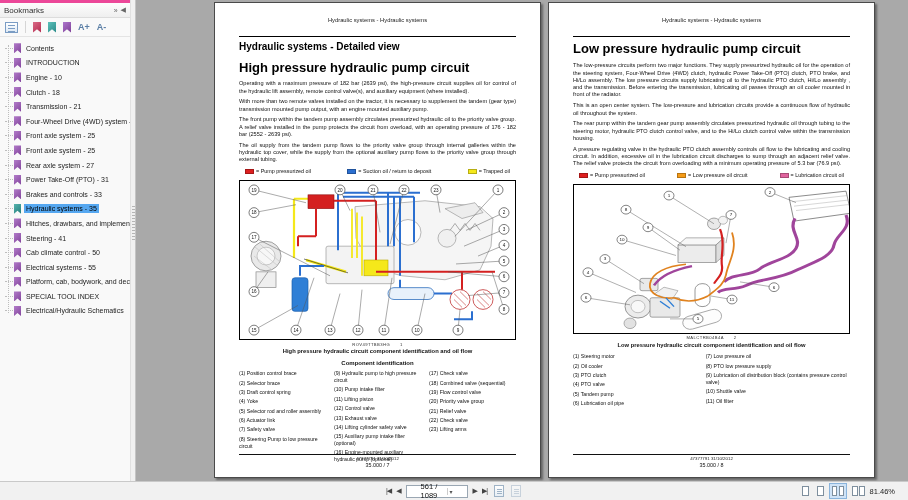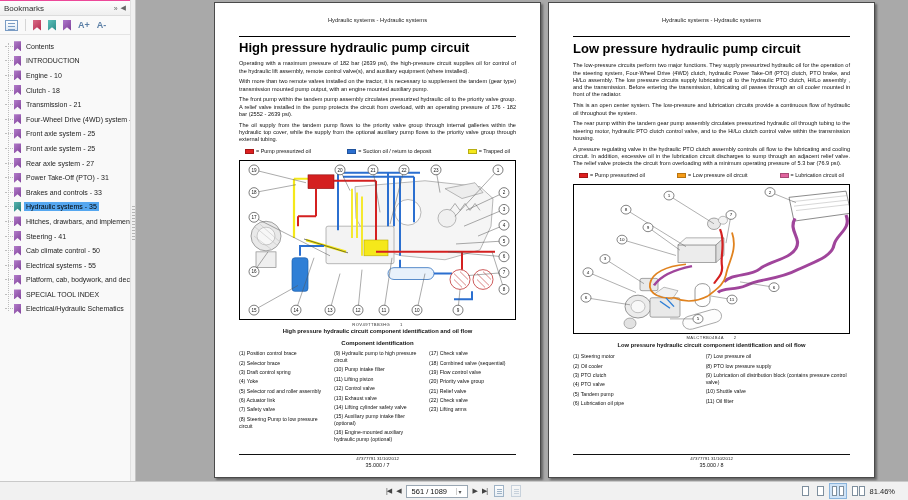--- a/index.html
+++ b/index.html
@@ -1,21 +1,21 @@
 <!DOCTYPE html>
 <html><head>
 <meta charset="utf-8">
 <style>
   * { margin:0; padding:0; box-sizing:border-box; }
   html,body { width:908px; height:500px; overflow:hidden; font-family:"Liberation Sans", sans-serif; background:#fff; }
   .app { width:908px; height:500px; display:flex; flex-direction:column; }
   .main { flex:1; display:flex; min-height:0; }
 
   
-  .sidebar { width:130px; background:#f9f9f9; display:flex; flex-direction:column; border-top:1px solid #ec4899; }
+  .sidebar { width:130px; background:#f9f9f9; display:flex; flex-direction:column; border-top:3px solid #ec4899; }
   .sb-header { height:15px; display:flex; align-items:center; padding:0 4px; font-size:8px; color:#333; background:linear-gradient(#fdfdfd,#efefef); border-bottom:1px solid #dcdcdc; }
   .sb-header .sp { flex:1; }
   .sb-hicon { font-size:7px; color:#666; margin-left:3px; cursor:pointer; }
   .sb-toolbar { height:19px; display:flex; align-items:center; gap:7px; padding:0 5px; border-bottom:1px solid #e4e4e4; }
   .opt-icon { width:13px; height:11px; border:1px solid #7a9cc4; background:linear-gradient(#fff,#dde9f5); position:relative; }
   .opt-icon::before { content:""; position:absolute; left:2px; right:2px; top:2px; height:1px; background:#7a9cc4; box-shadow:0 3px 0 #7a9cc4, 0 6px 0 #7a9cc4; }
   .tb-sep { width:1px; height:12px; background:#d5d5d5; }
   .ribbon { width:8px; height:11px; clip-path:polygon(0 0,100% 0,100% 100%,50% 70%,0 100%); cursor:pointer; }
   .ribbon.r1 { background:linear-gradient(135deg,#d96a86,#b32a4e); }
   .ribbon.r2 { background:linear-gradient(135deg,#5cc0ba,#2a8a88); }
@@ -56,21 +56,21 @@
   .comp-item { font-size:5.2px; line-height:1.3; margin-bottom:2.6px; }
   .page-footer { position:absolute; left:24px; right:24px; bottom:8px; border-top:1px solid #111; text-align:center; padding-top:1.5px; }
   .footer-ref { font-size:4.4px; color:#222; }
   .footer-page { font-size:5.4px; color:#111; }
   svg { display:block; }
 
   
   .statusbar { height:19px; background:#f1f1f1; border-top:1px solid #c9c9c9; position:relative; flex:none; }
   .nav-group { position:absolute; left:386px; top:0; height:100%; display:flex; align-items:center; gap:5px; }
   .nav-btn { font-size:7px; color:#444; cursor:pointer; letter-spacing:-1px; }
-  .page-input { width:62px; height:13px; background:#fff; border:1px solid #9aa7b3; display:flex; align-items:center; font-size:7.5px; padding:0 5px; color:#111; cursor:text; }
+  .page-input { width:62px; height:13px; background:#fff; border:1px solid #9aa7b3; display:flex; align-items:center; font-size:7.5px; padding:0 14px; color:#111; cursor:text; }
   .page-input .val { flex:1; }
   .page-input .caret { font-size:6px; color:#555; border-left:1px solid #ccc; padding-left:2px; cursor:pointer; }
   .view-icon { width:10px; height:12px; border:1px solid #9fb3c6; background:linear-gradient(#fff,#e8eef4); margin-left:2px; cursor:pointer; position:relative; }
   .view-icon::after { content:""; position:absolute; left:2px; top:3px; width:5px; height:1px; background:#9fb3c6; box-shadow:0 2px 0 #9fb3c6, 0 4px 0 #9fb3c6; }
   .view-icon.dim { opacity:.5; }
   .layout-group { position:absolute; right:13px; top:0; height:100%; display:flex; align-items:center; gap:2px; }
   .lay { display:flex; gap:1.5px; padding:2px; border:1px solid transparent; cursor:pointer; }
   .lay .pgr { width:7px; height:10px; border:1px solid #7e8f9e; background:#fff; }
   .lay .pgr.lines { background:linear-gradient(#fff 0 45%, #7e8f9e 45% 55%, #fff 55%); }
   .lay.sel { background:#cfe3f7; border-color:#8ab4dc; }
@@ -200,20 +200,21 @@
 
     <div class="side-scroll">
         <span class="grip"></span>
       </div>
 
     <div class="canvas">
 
       <div class="page">
         <div class="run-head">Hydraulic systems - Hydraulic systems</div>
         <div class="title-rule"></div>
+        <div class="pg-title">Hydraulic systems - Detailed view</div>
         <div class="pg-heading">High pressure hydraulic pump circuit</div>
         <div>
             <div class="para">Operating with a maximum pressure of 182 bar (2639 psi), the high-pressure circuit supplies oil for control of the hydraulic lift assembly, remote control valve(s), and auxiliary equipment (where installed).</div>
             <div class="para">With more than two remote valves installed on the tractor, it is necessary to supplement the tandem (gear type) transmission mounted pump output, with an engine mounted auxiliary pump.</div>
             <div class="para">The front pump within the tandem pump assembly circulates pressurized hydraulic oil to the priority valve group.  A relief valve installed in the pump protects the circuit from overload, with an operating pressure of 176 - 182 bar (2552 - 2639 psi).</div>
             <div class="para">The oil supply from the tandem pump flows to the priority valve group through internal galleries within the hydraulic top cover, while the supply from the optional auxiliary pump flows to the priority valve group through external tubing.</div>
           </div>
         <div class="legend-row">
             <span class="legend-item">
               <span class="swatch" style="background: rgb(221, 31, 31);"></span>

